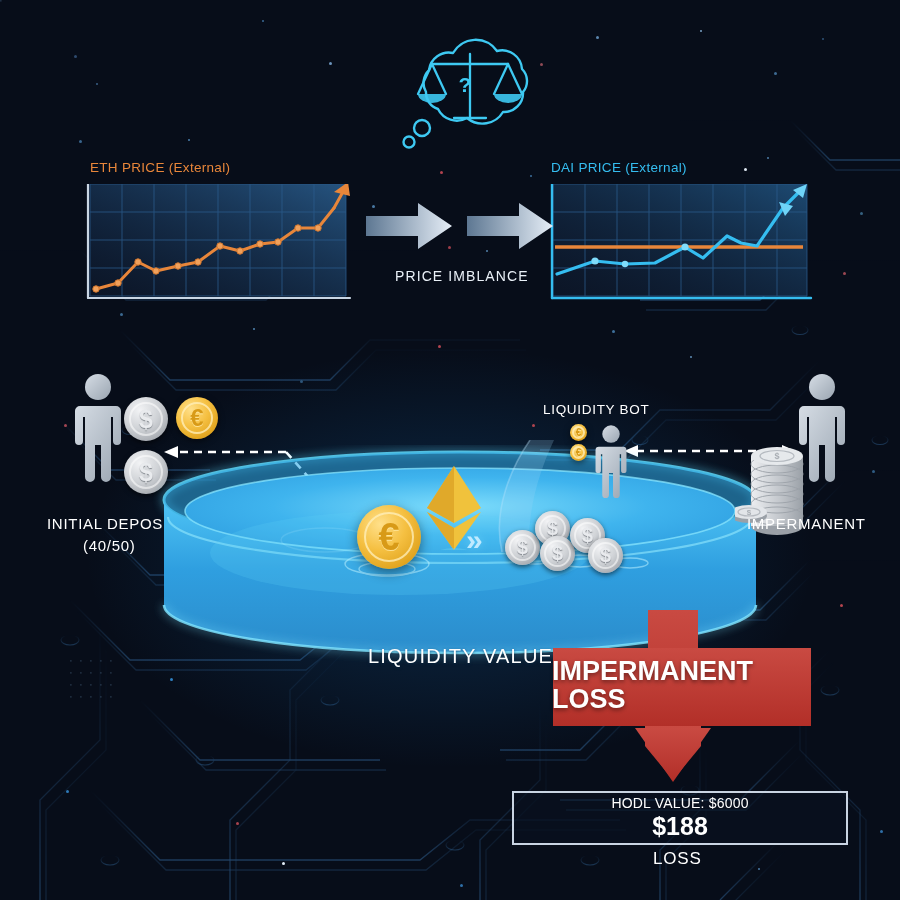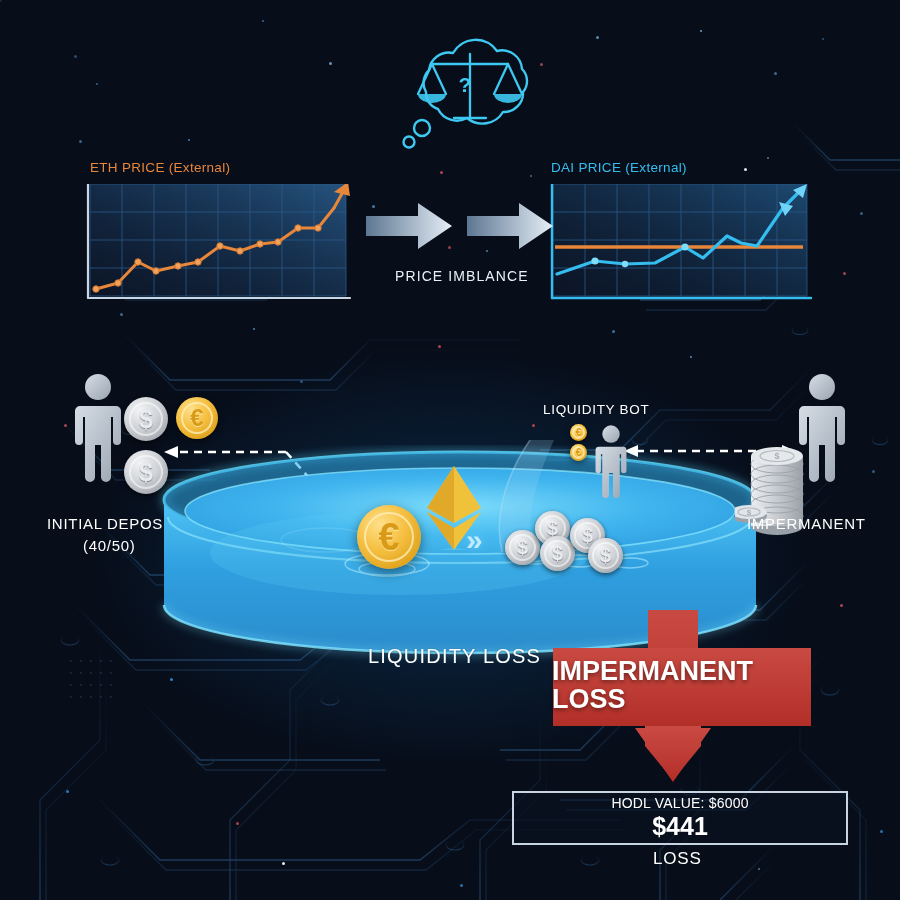--- a/index.html
+++ b/index.html
@@ -460,21 +460,21 @@
     <span>$</span>
   </div>
   <div class="coin coin-silver" style="left:570px;top:518px;width:35px;height:35px;font-size:20px">
     <span>$</span>
   </div>
   <div class="coin coin-silver" style="left:588px;top:538px;width:35px;height:35px;font-size:20px">
     <span>$</span>
   </div>
 
   <div class="lbl" style="left:368px;top:645px;font-size:20px;letter-spacing:1.2px;
-       text-shadow:0 1px 3px rgba(0,40,70,.6)">LIQUIDITY LOSS</div>
+       text-shadow:0 1px 3px rgba(0,40,70,.6)">LIQUIDITY VALUE</div>
 
   <div class="lbl" style="left:543px;top:402px;font-size:13.5px;letter-spacing:.7px">LIQUIDITY BOT</div>
   <div class="coin coin-gold" style="left:570px;top:424px;width:17px;height:17px;font-size:10px">
     <span>€</span>
   </div>
   <div class="coin coin-gold" style="left:570px;top:444px;width:17px;height:17px;font-size:10px">
     <span>€</span>
   </div>
   <svg class="person" style="left:592px;top:424px" width="38" height="74" viewBox="0 0 56 110">
     <circle cx="28" cy="15" r="13" fill="url(#pGrad)"></circle>
@@ -539,18 +539,18 @@
     <path d="M100 118 H176 L138 172 Z" fill="url(#redG)"></path>
   </svg>
   <div id="il-text" style="left:552px;top:658px;width:236px;font-size:27px">
     <div>IMPERMANENT</div>
     <div>LOSS</div>
   </div>
 
   <div id="valbox" style="left:512px;top:791px;width:332px;height:50px">
     <div class="valcell" style="flex:1">
       <div class="val-top">HODL VALUE: $6000</div>
-      <div class="val-big">$441</div>
+      <div class="val-big">$188</div>
     </div>
   </div>
   <div class="lbl" style="left:653px;top:849px;font-size:17px;letter-spacing:.8px">LOSS</div>
 
 </div>
 
 </body></html>

